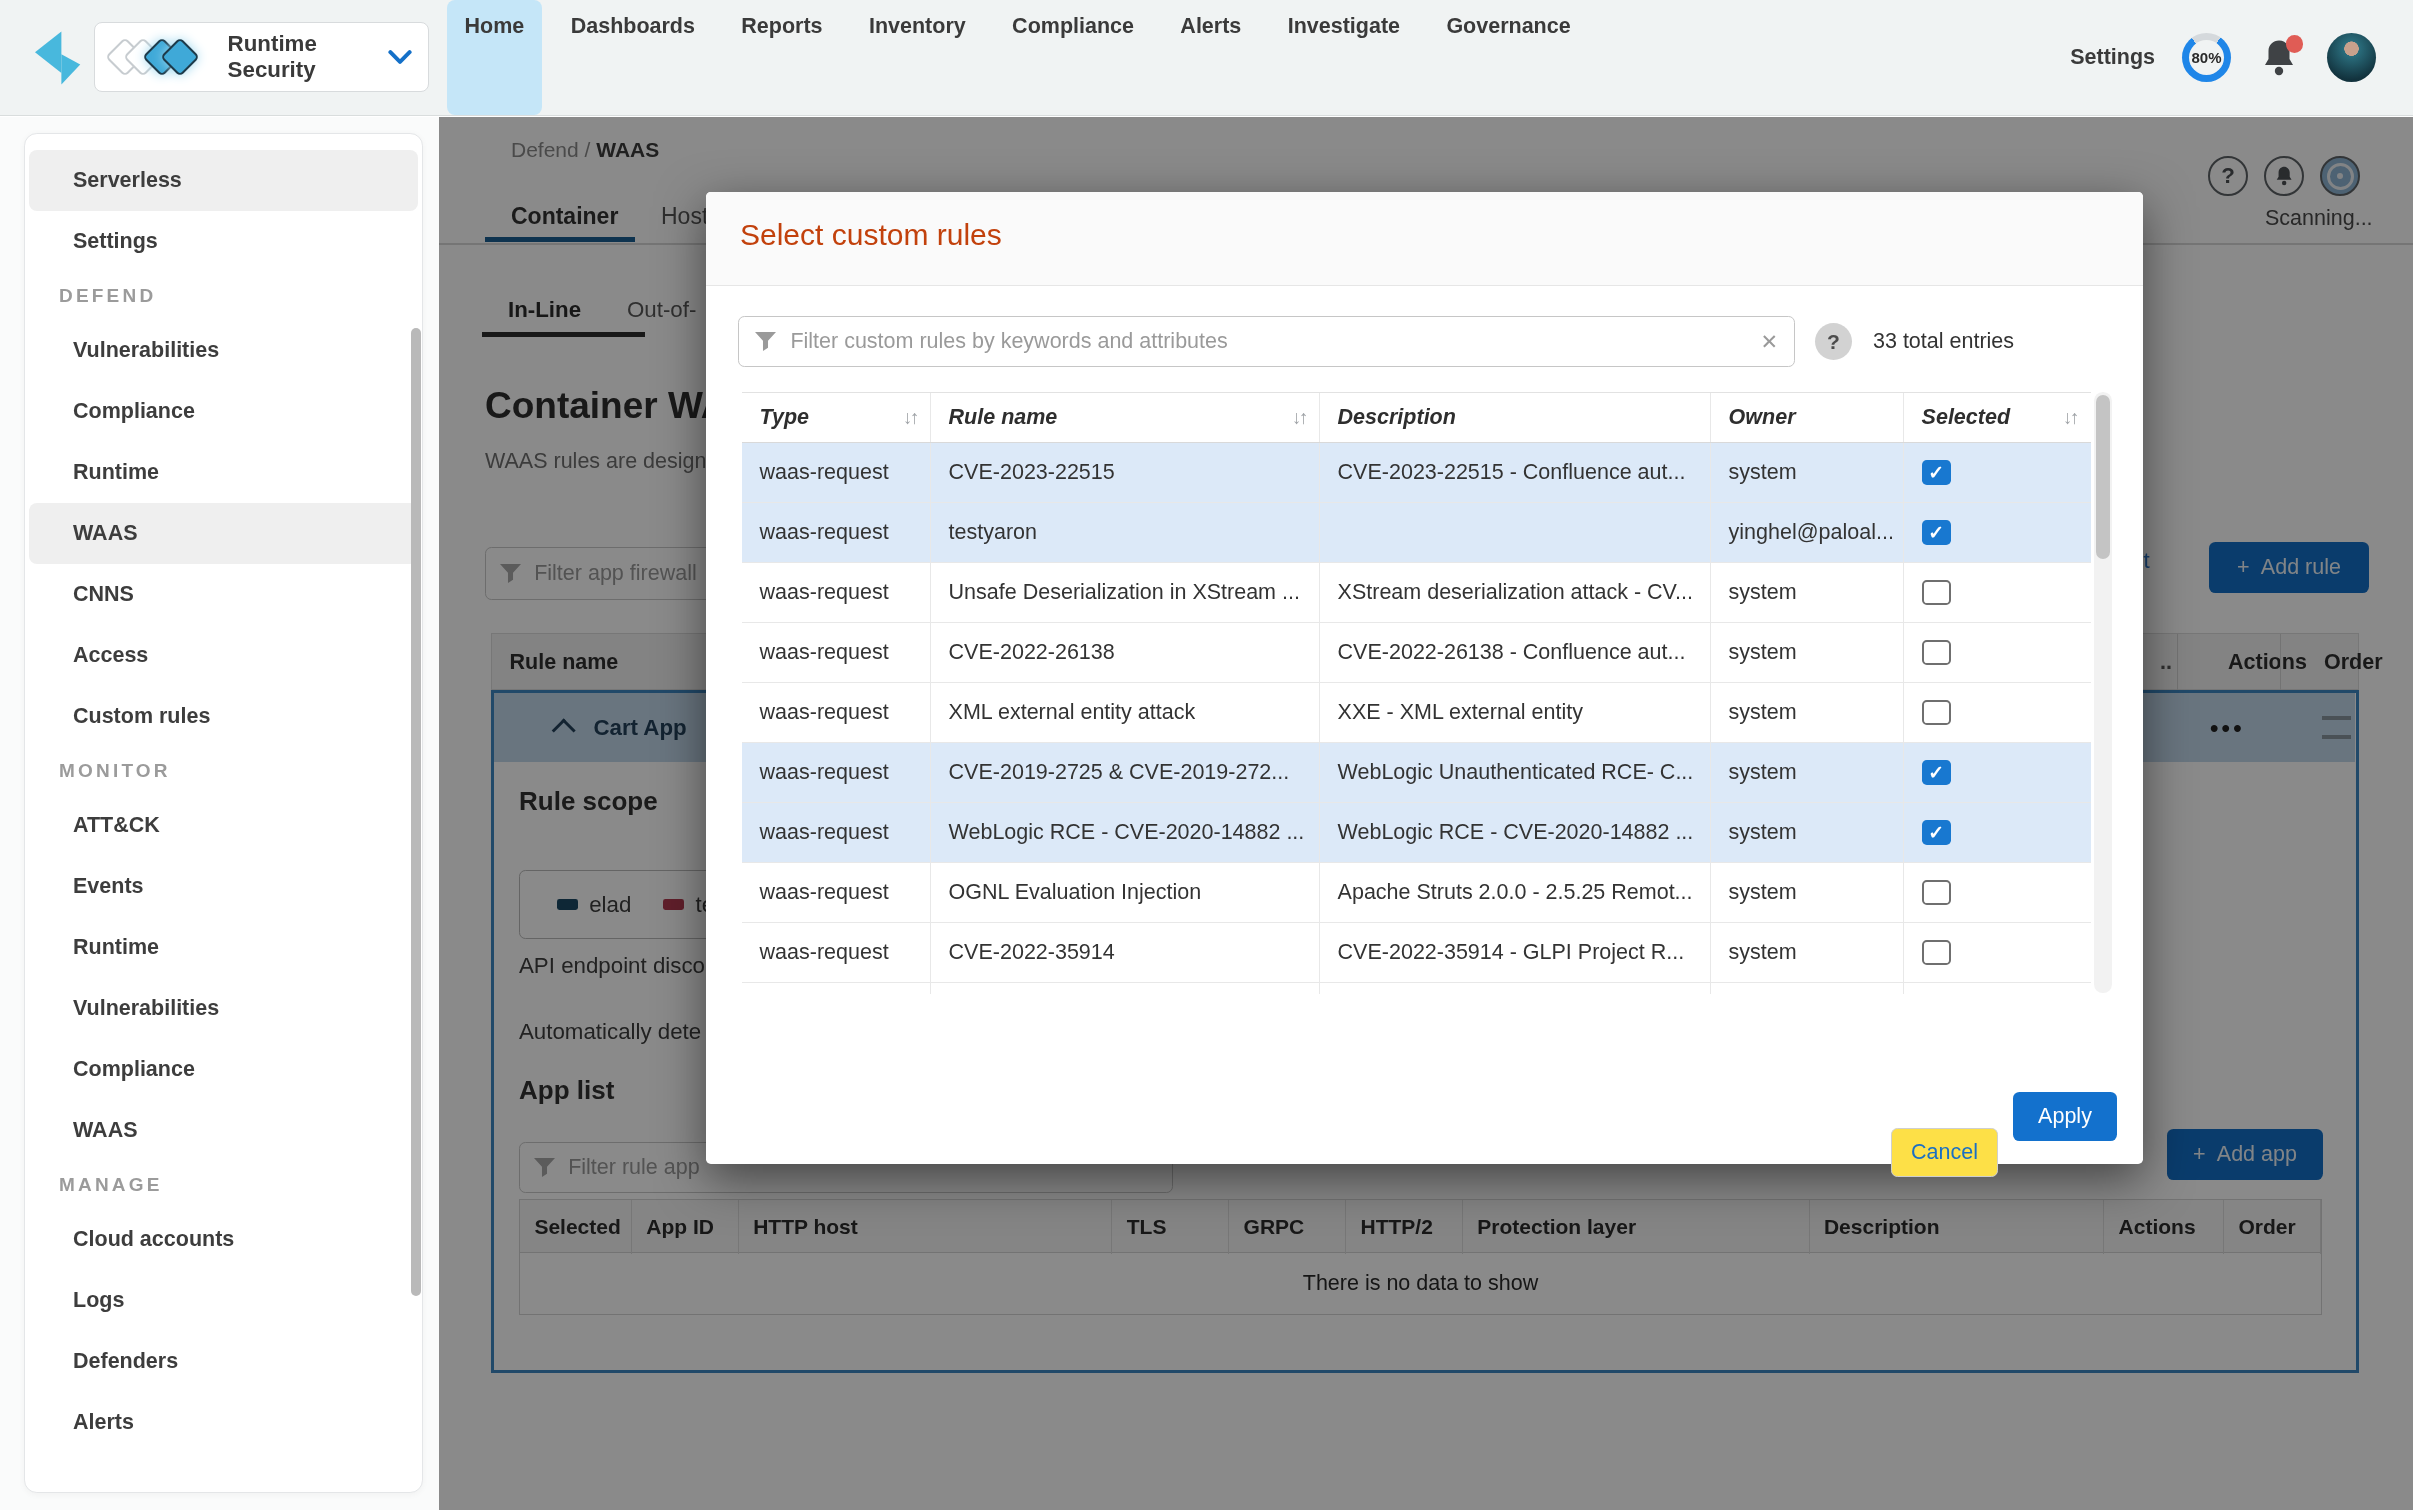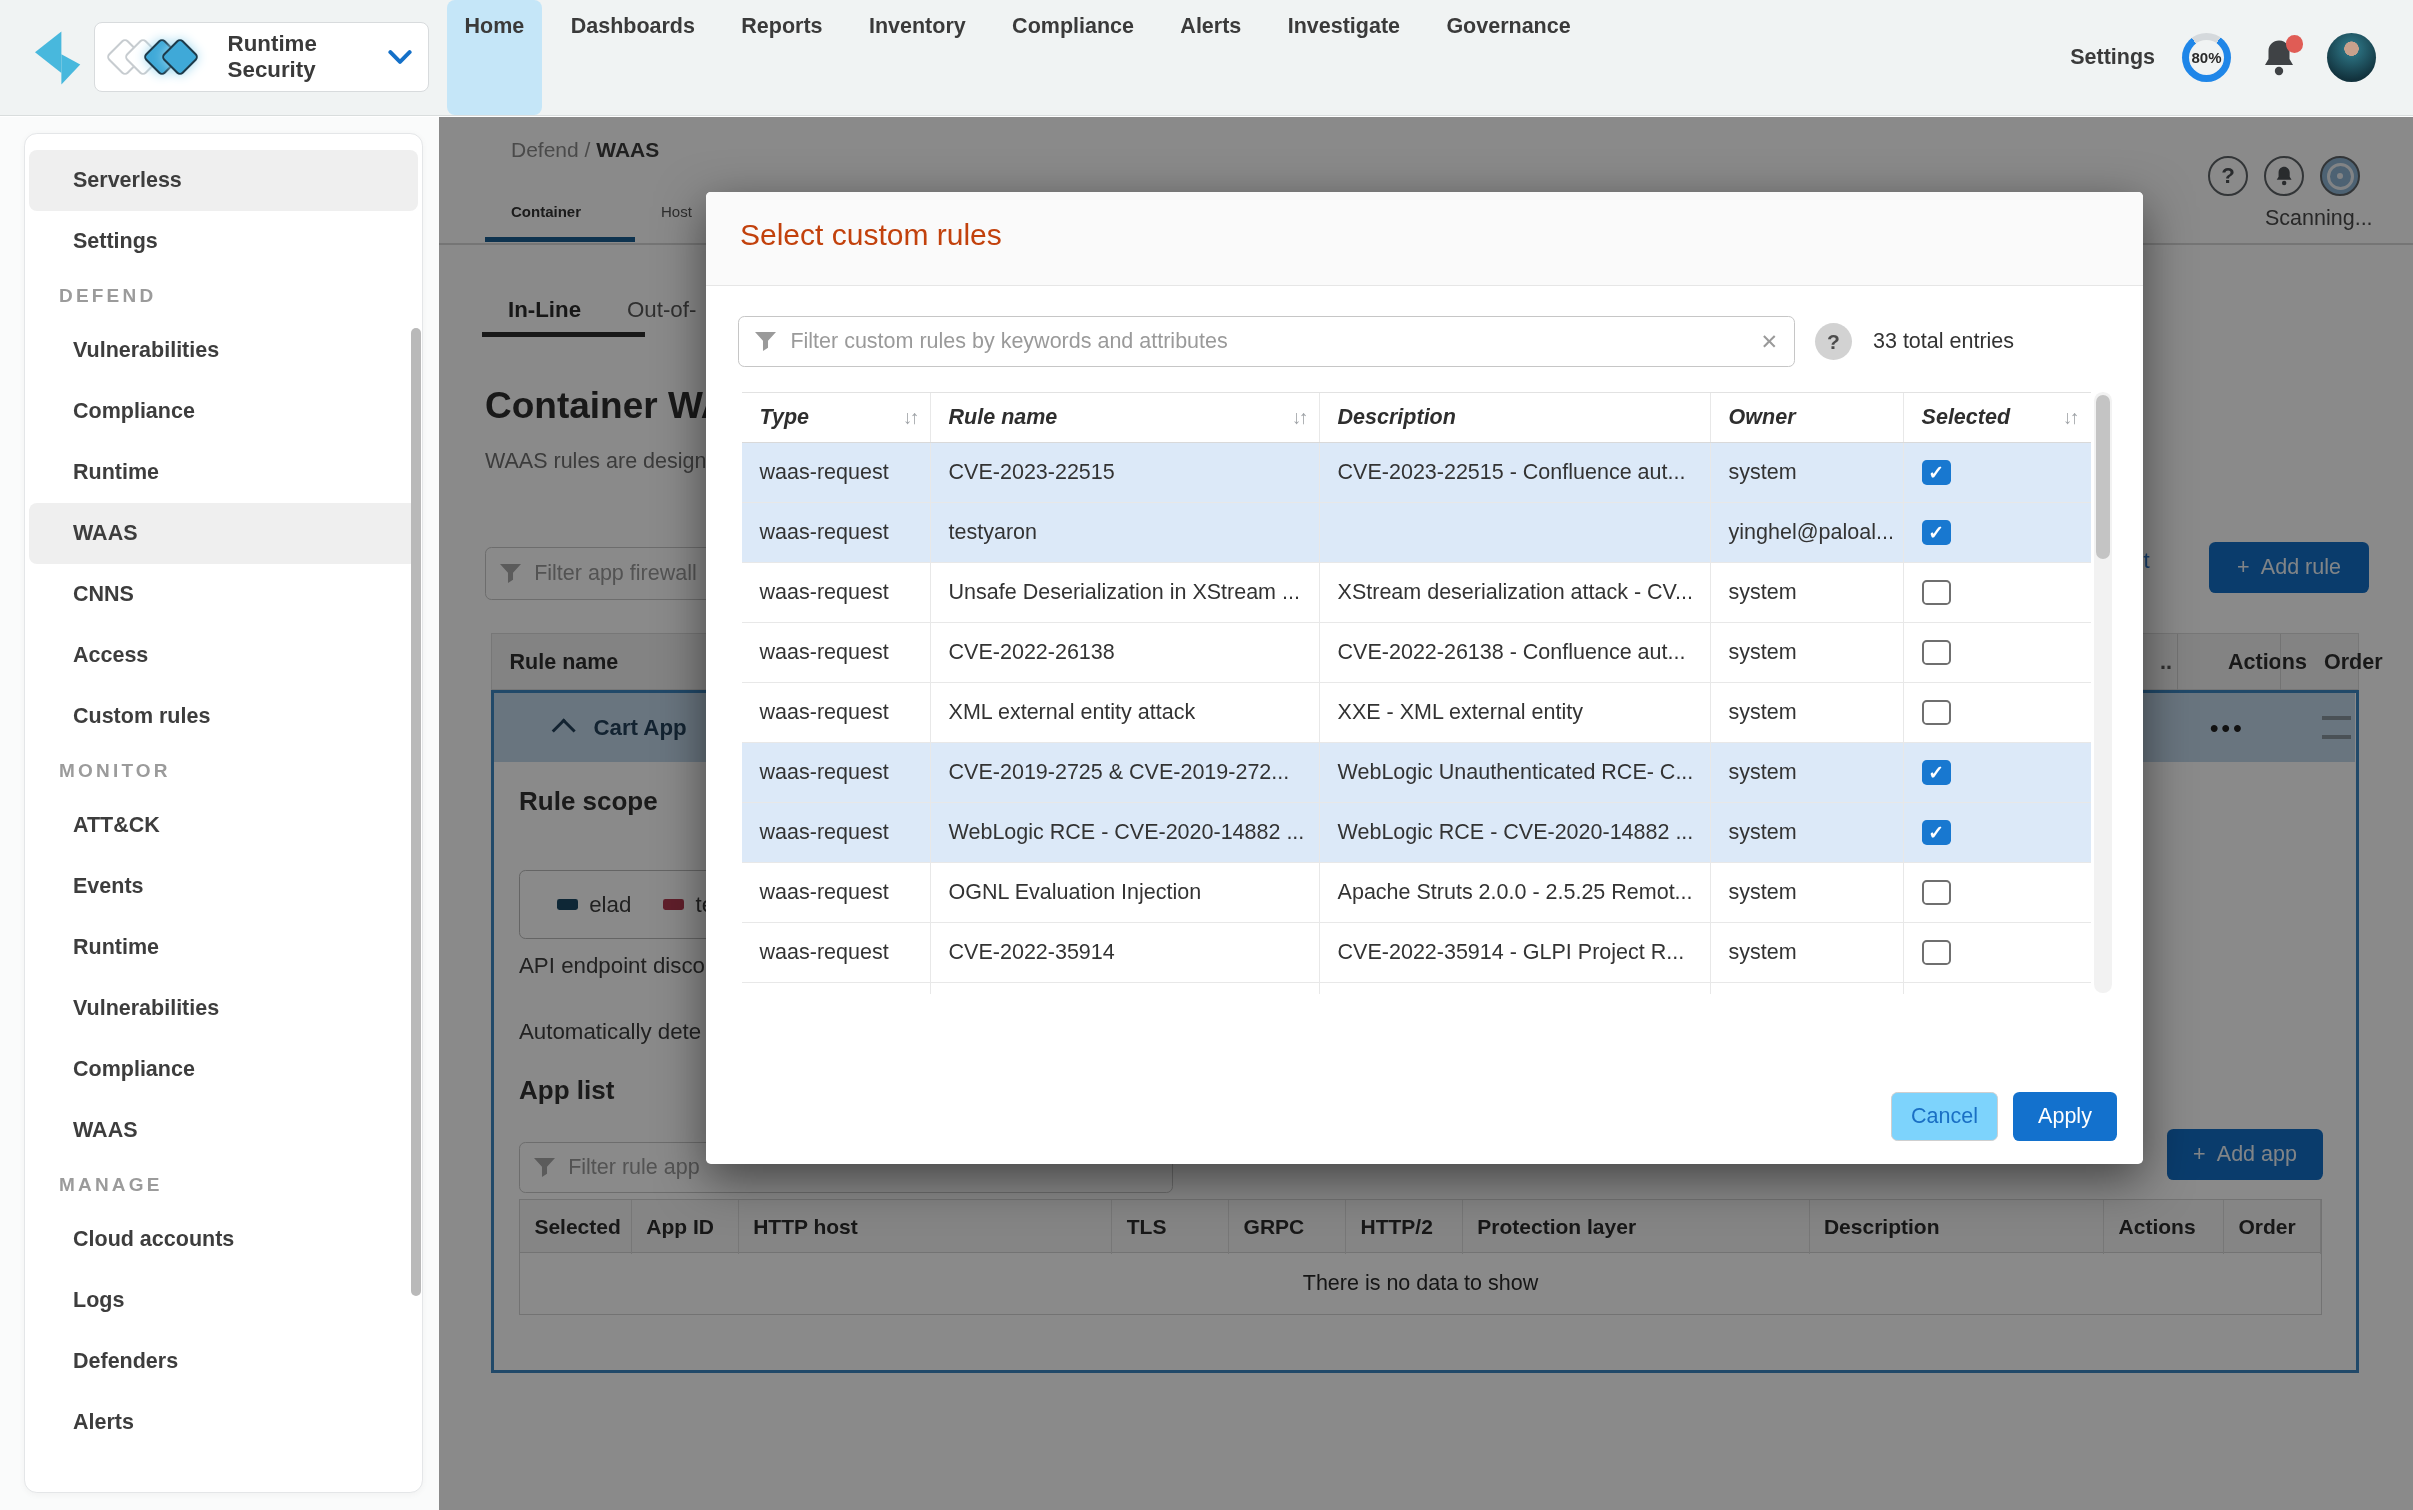--- a/index.html
+++ b/index.html
@@ -40,21 +40,21 @@
         padding-left:44px;margin:0 4px;border-radius:8px;white-space:nowrap;cursor:pointer;}
   .side-entry.header{height:48px;line-height:48px;font-size:19px;font-weight:700;color:#9b9b9b;
         letter-spacing:3.2px;padding-left:30px;cursor:default;}
   .side-entry.hl{background:#efefef;}
   .side-scroll{position:absolute;right:17.6px;top:211px;width:10.4px;height:968px;background:#b9b9b9;border-radius:5.6px;}
 
   
   .content{position:absolute;left:439px;top:117px;width:1975px;height:1394px;background:#fff;overflow:hidden;}
   .crumb{position:absolute;left:72px;top:21px;font-size:21px;color:#8a8a8a;}
   .crumb b{color:#3b3b3b;font-weight:700;}
-  .tab{position:absolute;font-size:15px;font-weight:700;color:#333;}
+  .tab{position:absolute;font-size:23px;font-weight:700;color:#333;}
   .tab-underline{position:absolute;height:4.8px;background:#1b5e92;}
   .tabs-divider{position:absolute;left:0;top:126px;width:1975px;height:1.6px;background:#d8d8d8;}
   .subtab{position:absolute;font-size:22.3px;font-weight:700;color:#2b2b2b;}
   .subtab.inactive{color:#5a5a5a;font-weight:400;}
   .subtab-underline{position:absolute;height:4.8px;background:#2e2e2e;}
   .h1{position:absolute;left:46px;top:268px;font-size:37px;font-weight:700;color:#2f2f2f;}
   .lede{position:absolute;left:46px;top:332px;font-size:21.5px;color:#6f6f6f;}
   .filter-box{position:absolute;border:1.6px solid #c9c9c9;border-radius:6.4px;background:#fff;
         display:flex;align-items:center;padding-left:14.4px;box-sizing:border-box;color:#999;font-size:21.5px;gap:12.8px;}
   .rules-header{position:absolute;left:52px;top:516px;width:1868px;height:57px;background:#f2f2f2;
@@ -111,21 +111,21 @@
         overflow:hidden;white-space:nowrap;box-sizing:border-box;border-right:0.8px solid #e8e8e8;}
   .mcell:last-child{border-right:none;}
   .mrow.head .mcell{font-weight:700;color:#2e2e2e;justify-content:space-between;padding-right:12.8px;font-style:italic;}
   .sort{font-size:19px;color:#a0a4a8;letter-spacing:-2.4px;font-weight:400;}
   .cbox{width:29px;height:25.5px;border-radius:4.8px;box-sizing:border-box;cursor:pointer;}
   .cbox.on{background:#1878d0;display:flex;align-items:center;justify-content:center;color:#fff;font-size:19px;font-weight:700;}
   .cbox.off{background:#fff;border:2.4px solid #6f6f6f;}
   .m-scroll{position:absolute;left:1388px;top:200px;width:17.6px;height:601px;background:#f2f2f2;border-radius:8.8px;}
   .m-thumb{position:absolute;left:1.6px;top:3.2px;width:14.4px;height:164px;background:#c4c4c4;border-radius:7.2px;}
   .btn{position:absolute;top:900px;height:49px;border-radius:6.4px;font-size:21.5px;display:flex;align-items:center;justify-content:center;cursor:pointer;box-sizing:border-box;}
-  .btn.cancel{left:1185px;width:107px;background:#7dd3fc;border:1.6px solid #cfcfcf;color:#1a6fc4;}
+  .btn.cancel{left:1185px;width:107px;background:#fde047;border:1.6px solid #cfcfcf;color:#1a6fc4;margin-top:36px;}
   .btn.apply{left:1307px;width:104px;background:#1371cd;color:#fff;}
 
   .funnel{width:21px;height:19px;flex:none;}
 </style>
 </head>
 <body>
 
 <div class="page">
 
   <div class="topnav">

